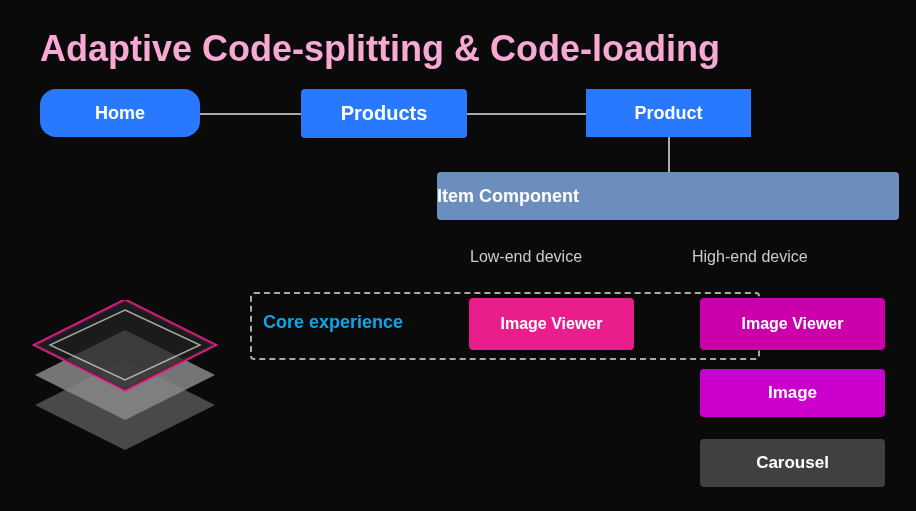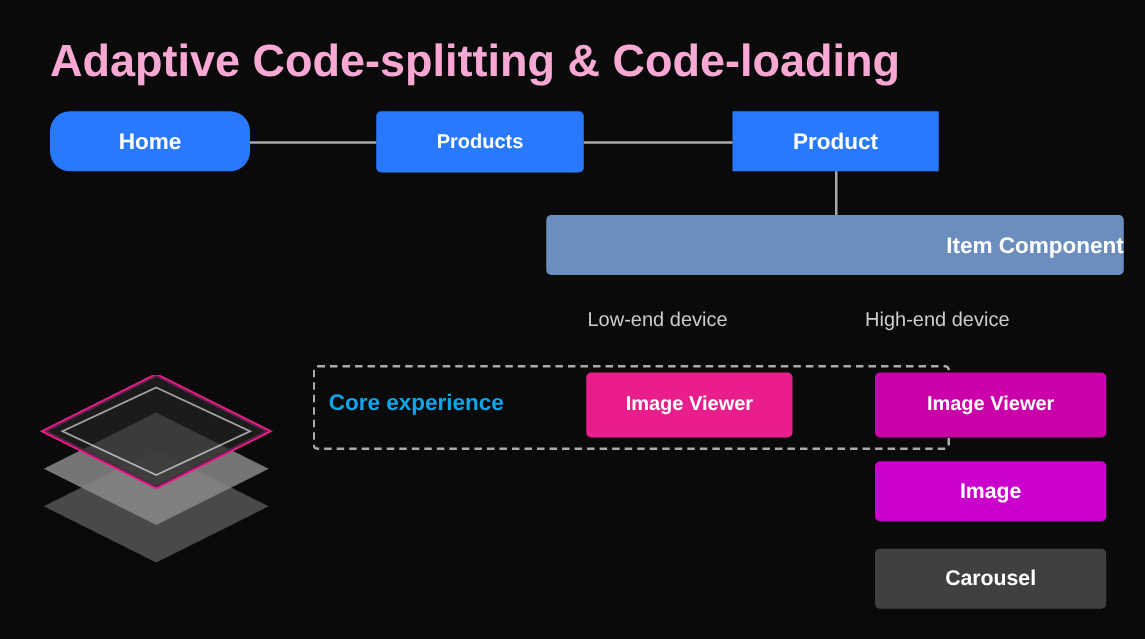--- a/index.html
+++ b/index.html
@@ -44,21 +44,21 @@
       top: 89px;
       left: 301px;
       width: 166px;
       height: 49px;
       background: #2979ff;
       border-radius: 4px;
       display: flex;
       align-items: center;
       justify-content: center;
       font-weight: 700;
-      font-size: 16px;
+      font-size: 20px;
     }
 
     .route-product {
       position: absolute;
       top: 89px;
       left: 586px;
       width: 165px;
       height: 48px;
       background: #2979ff;
       border-radius: 0;
@@ -72,21 +72,21 @@
     .item-component {
       position: absolute;
       top: 172px;
       left: 437px;
       width: 462px;
       height: 48px;
       background: #6c8ebf;
       border-radius: 4px;
       display: flex;
       align-items: center;
-      justify-content: flex-end;
+      justify-content: flex-start;
       font-weight: 700;
       font-size: 18px;
       color: #fff;
     }
 
     
     .connector {
       position: absolute;
       background: #aaaaaa;
     }

